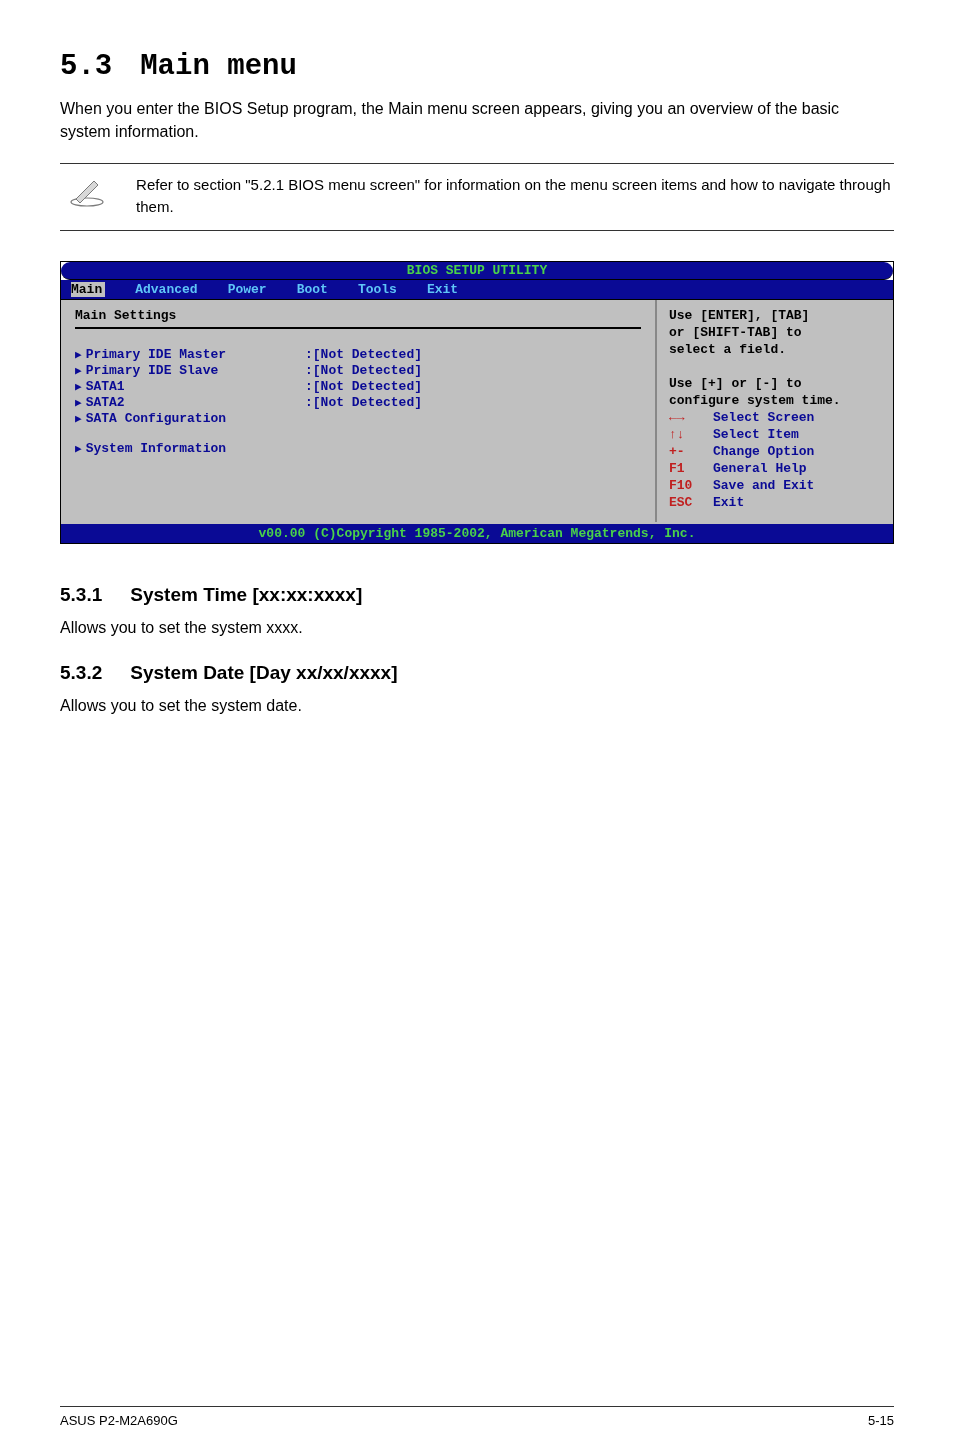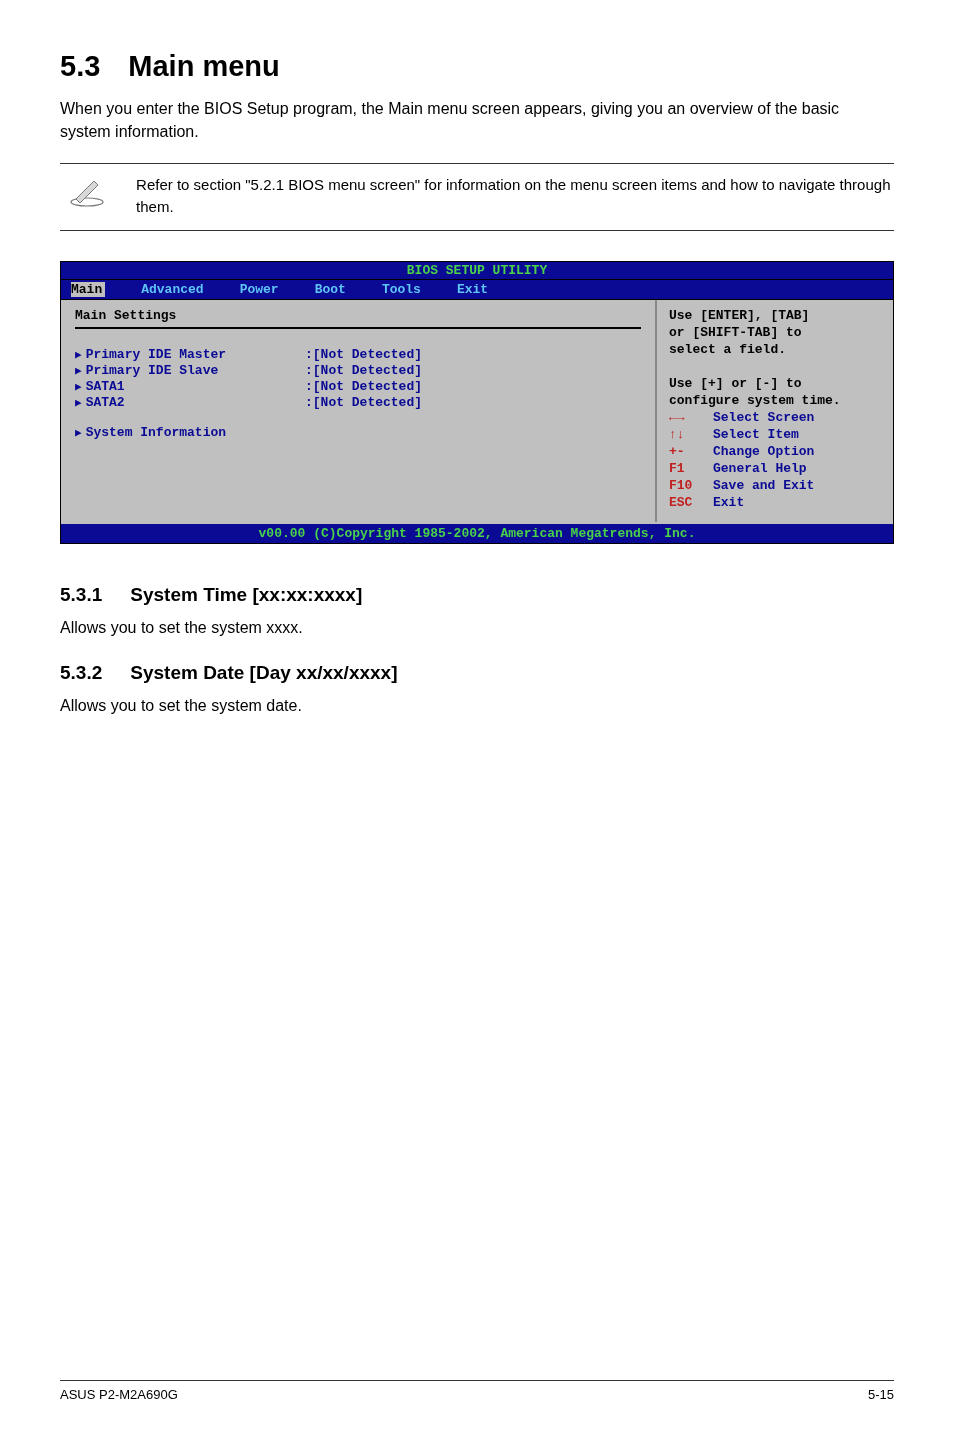--- a/index.html
+++ b/index.html
@@ -6,20 +6,21 @@
     body {
       font-family: Arial, Helvetica, sans-serif;
       background: #fff;
       padding: 50px 60px;
       width: 954px;
     }
     .main-heading {
       font-size: 29px;
       font-weight: bold;
       margin-bottom: 14px;
+      font-family: Liberation Mono, monospace;
     }
     .main-heading .num { margin-right: 28px; }
     .intro-text {
       font-size: 16px;
       line-height: 1.45;
       margin-bottom: 20px;
     }
     .note-box {
       border-top: 1px solid #333;
       border-bottom: 1px solid #333;
@@ -38,29 +39,30 @@
       font-size: 13px;
       font-weight: bold;
       margin-bottom: 40px;
     }
     .bios-title-bar {
       background: #0a0a95;
       color: #c0c0c0;
       text-align: center;
       padding: 1px 0;
       border-bottom: 1px solid #000;
+      border-radius: 9px;
     }
     .bios-title-bar .green-text { color: #4ad24a; }
     .bios-menu-bar {
       background: #0a0a95;
       color: #5fc5f7;
       display: flex;
       padding: 2px 10px;
       border-bottom: 1px solid #000;
-      gap: 8px;
+      gap: 2px;
     }
     .bios-menu-bar span { margin-right: 28px; }
     .bios-menu-bar .selected {
       background: #c0c0c0;
       color: #000;
       padding: 0 3px 0 0;
       margin-right: 28px;
     }
     .bios-footer {
       background: #0a0a95;
@@ -77,21 +79,21 @@
       margin-top: 6px;
     }
     .sub-heading .num { margin-right: 28px;}
     .body-text {
       font-size: 16px;
       line-height: 1.5;
       margin-bottom: 22px;
     }
     .page-footer {
       position: fixed;
-      bottom: 36px;
+      bottom: 10px;
       left: 60px;
       right: 60px;
       width: 834px;
       border-top: 1px solid #333;
       display: flex;
       justify-content: space-between;
       padding-top: 6px;
       font-size: 13px;
     }
     .bios-grid {
@@ -172,20 +174,23 @@
           <span class="lbl lbl-blue"><span class="tri">▶</span><span>Primary IDE Slave</span></span>
           <span class="val-blue">:[Not Detected]</span>
         </div>
       <div class="row">
           <span class="lbl lbl-blue"><span class="tri">▶</span><span>SATA1</span></span>
           <span class="val-blue">:[Not Detected]</span>
         </div>
       <div class="row">
           <span class="lbl lbl-blue"><span class="tri">▶</span><span>SATA2</span></span>
           <span class="val-blue">:[Not Detected]</span>
+        </div>
+      <div class="row">
+          <span class="lbl lbl-blue"><span class="tri">▶</span><span>SATA Configuration</span></span>
         </div>
       <div style="height:14px;"></div>
       <div class="row">
           <span class="lbl lbl-blue"><span class="tri">▶</span><span>System Information</span></span>
         </div>
       <div style="height:30px;"></div>
     </div>
 
     <div class="bios-help-col">
       <div class="help-top">

